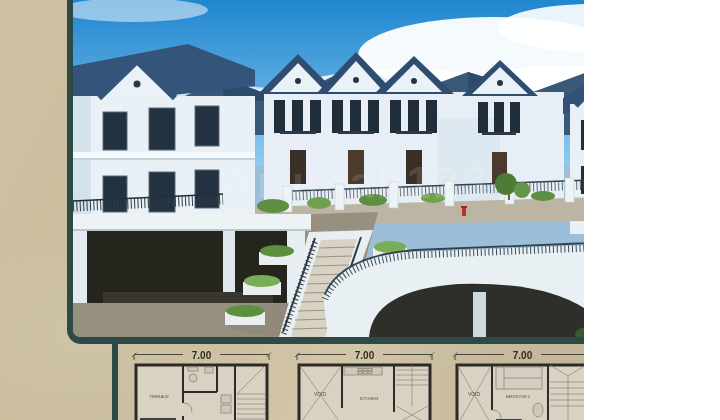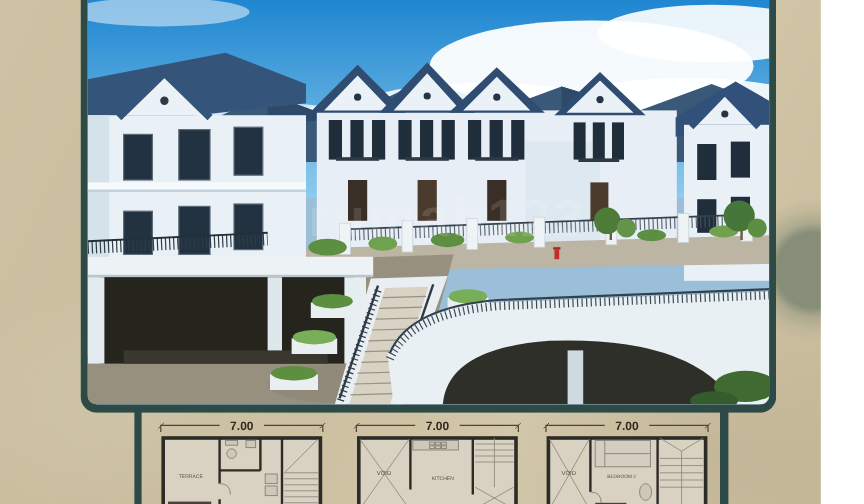--- a/index.html
+++ b/index.html
@@ -1,18 +1,18 @@
 <!DOCTYPE html>
 <html><head>
 <meta charset="utf-8">
 <style>
   html,body{margin:0;padding:0;}
   body{font-family:"Liberation Sans", sans-serif;}
   .stage{
-    position:relative;width:684px;height:420px;overflow:hidden;
+    position:relative;width:584px;height:420px;overflow:hidden;
     background:linear-gradient(115deg,#cfc2a4 0%,#c9bc9d 38%,#d3c7a9 68%,#c8bb9c 100%);
   }
   .stage::after{ 
     content:"";position:absolute;inset:0;pointer-events:none;
     background:
       radial-gradient(220px 160px at 18% 80%, rgba(255,255,255,0.10), transparent 70%),
       radial-gradient(260px 200px at 88% 90%, rgba(120,110,85,0.10), transparent 70%),
       radial-gradient(200px 140px at 55% 55%, rgba(255,255,255,0.08), transparent 70%);
   }
   .photo-frame{

